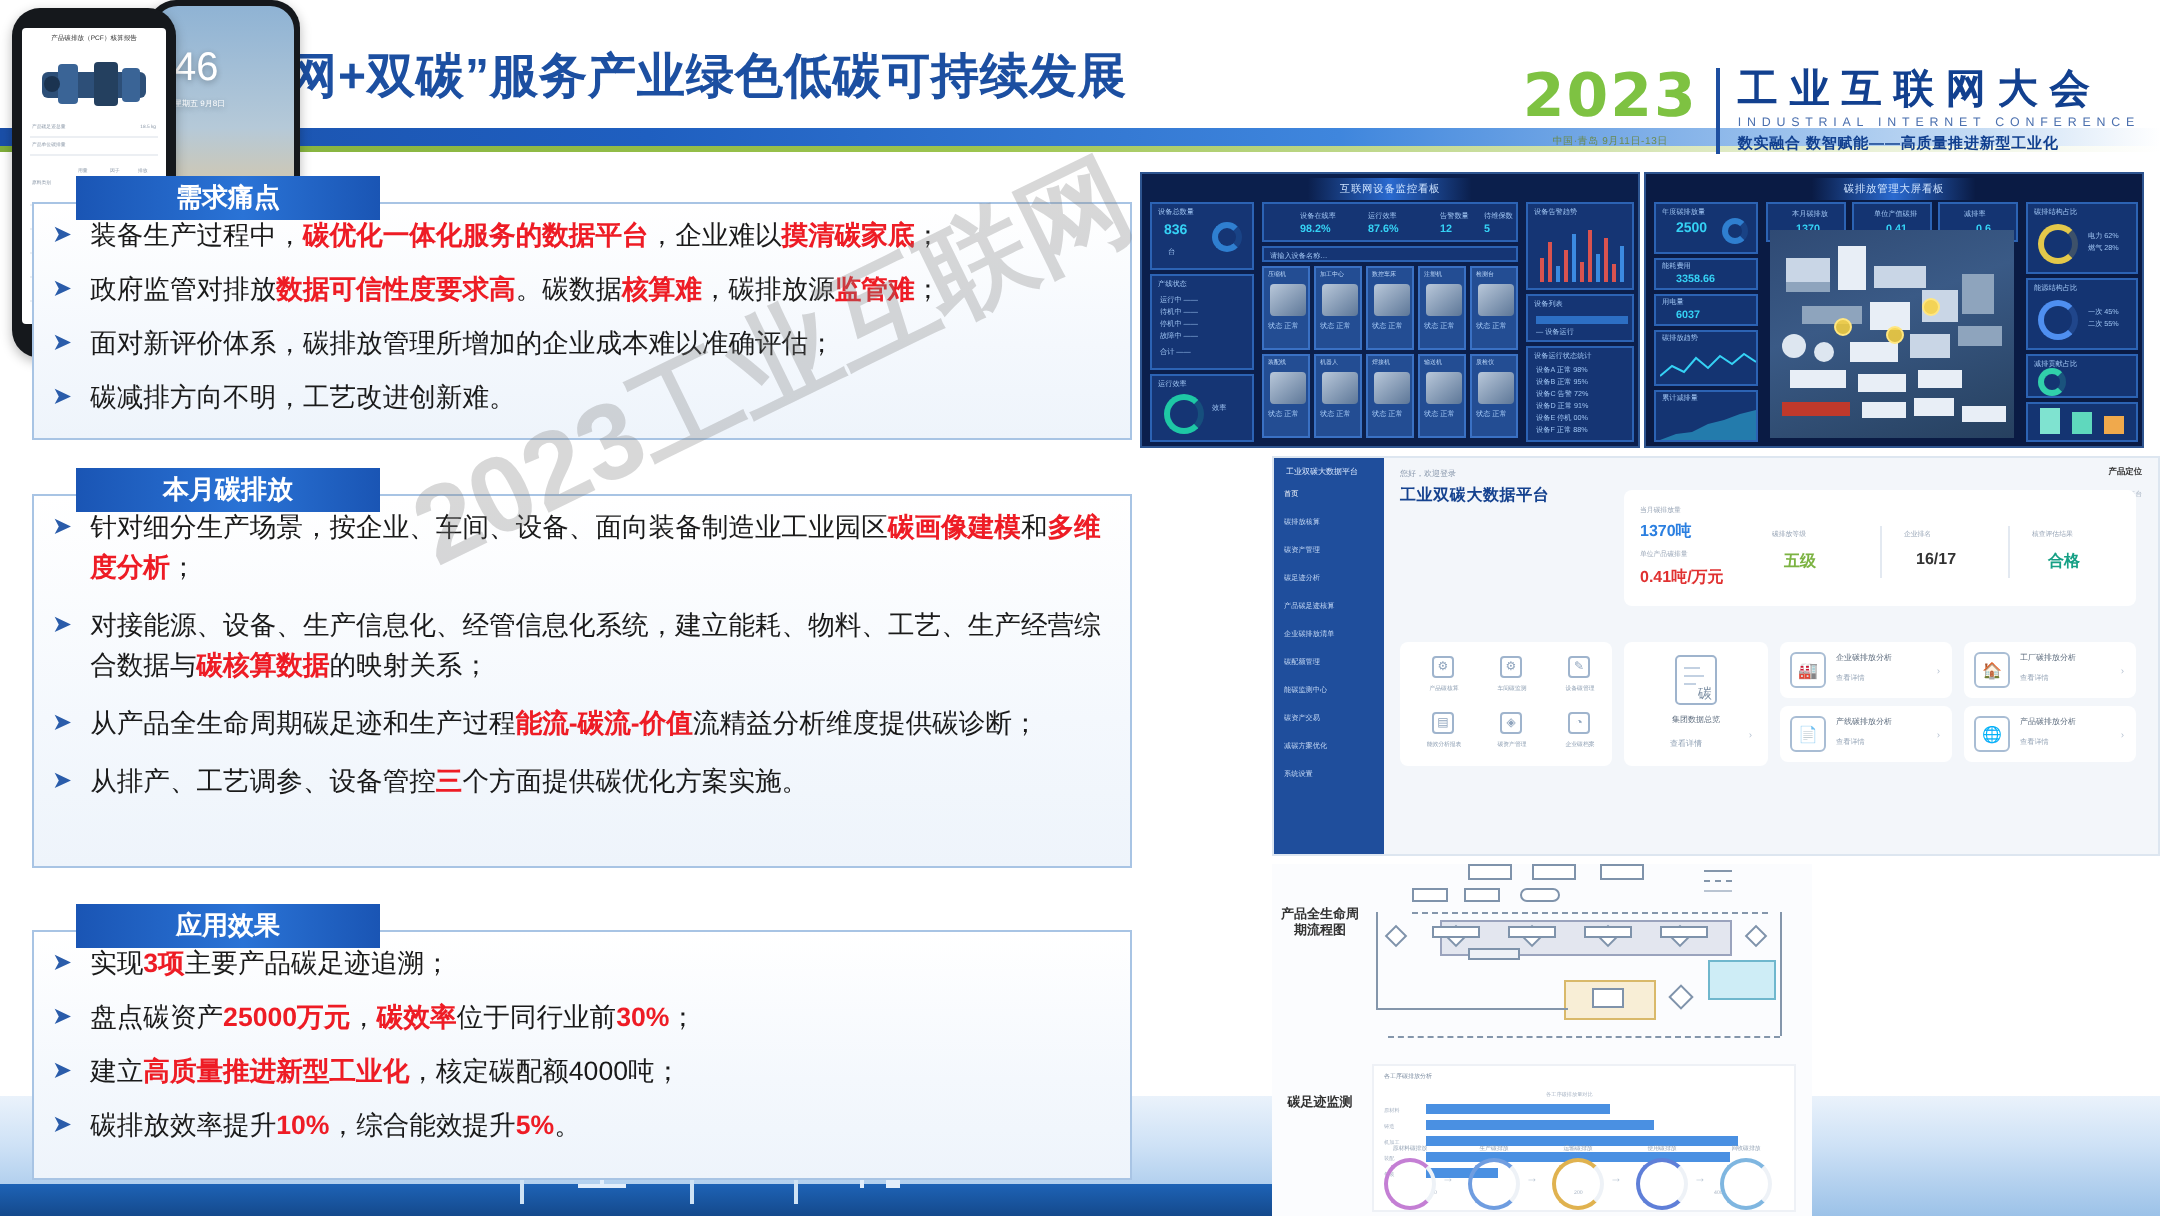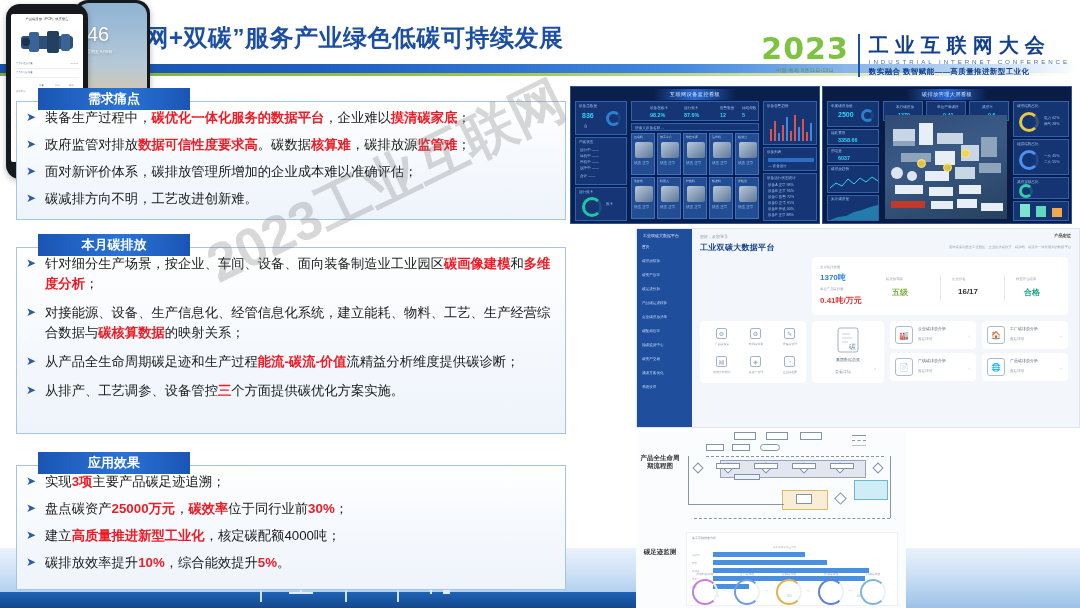--- a/index.html
+++ b/index.html
@@ -520,21 +520,21 @@
           <div class="pf-mi" style="top: 156px;">系统设置</div>
         </div>
     </div>
     <div class="pf-main">
       <div class="pf-kicker">您好，欢迎登录</div>
       <div class="pf-h1">工业双碳大数据平台</div>
       <div class="pf-right-lbl">产品定位</div>
       <div class="pf-desc" style="width:200px;">面向装备制造业工业园区、企业提供碳核算、碳诊断、碳优化一体化服务的数据平台</div>
 
 
-      <div class="pf-card" style="left:120px;top:28px;width:256px;height:58px;">
+      <div class="pf-card" style="left:120px;top:16px;width:256px;height:58px;">
         <div class="metric-lbl" style="left:8px;top:8px;">当月碳排放量</div>
         <div class="metric-val" style="left:8px;top:15px;color:#2b7fe0;">1370吨</div>
         <div class="metric-lbl" style="left:8px;top:30px;">单位产品碳排量</div>
         <div class="metric-val" style="left:8px;top:38px;color:#e03131;">0.41吨/万元</div>
 
         <div class="metric-lbl" style="left:74px;top:20px;">碳排放等级</div>
         <div class="metric-val" style="left:80px;top:30px;color:#7cb342;">五级</div>
         <div class="vdiv" style="left:128px;top:18px;height:26px;"></div>
         <div class="metric-lbl" style="left:140px;top:20px;">企业排名</div>
         <div class="metric-val" style="left:146px;top:30px;color:#333;">16/17</div>

